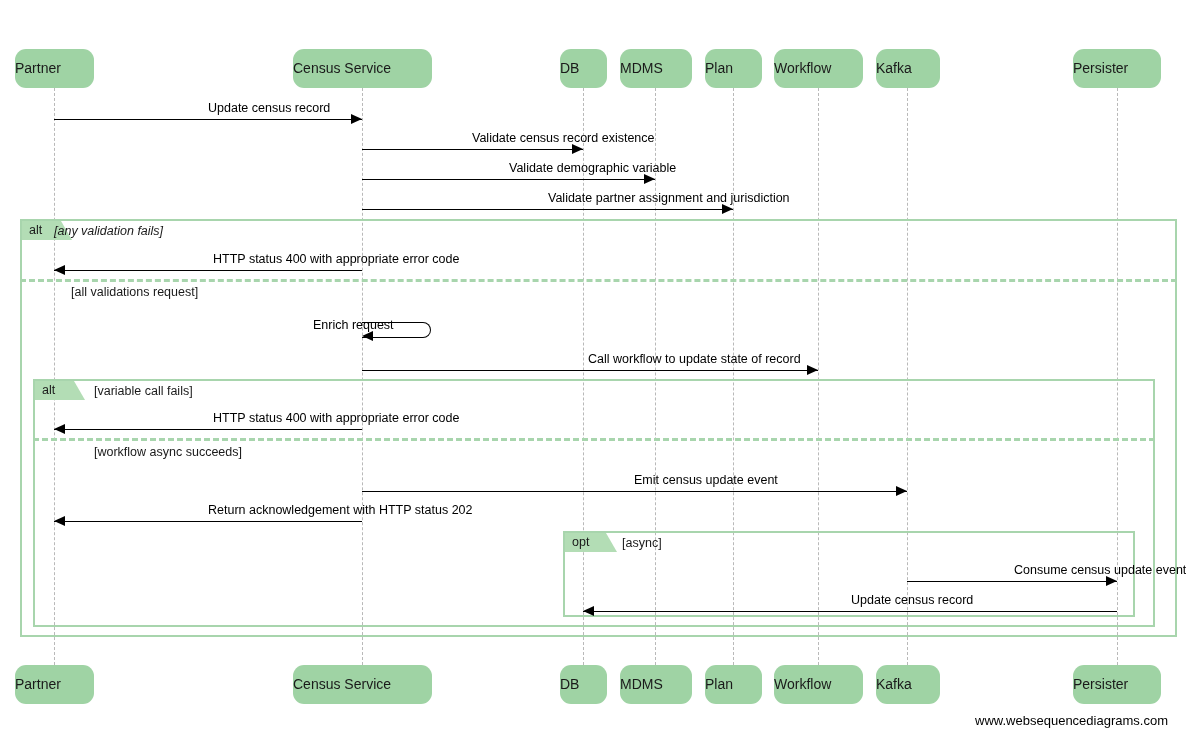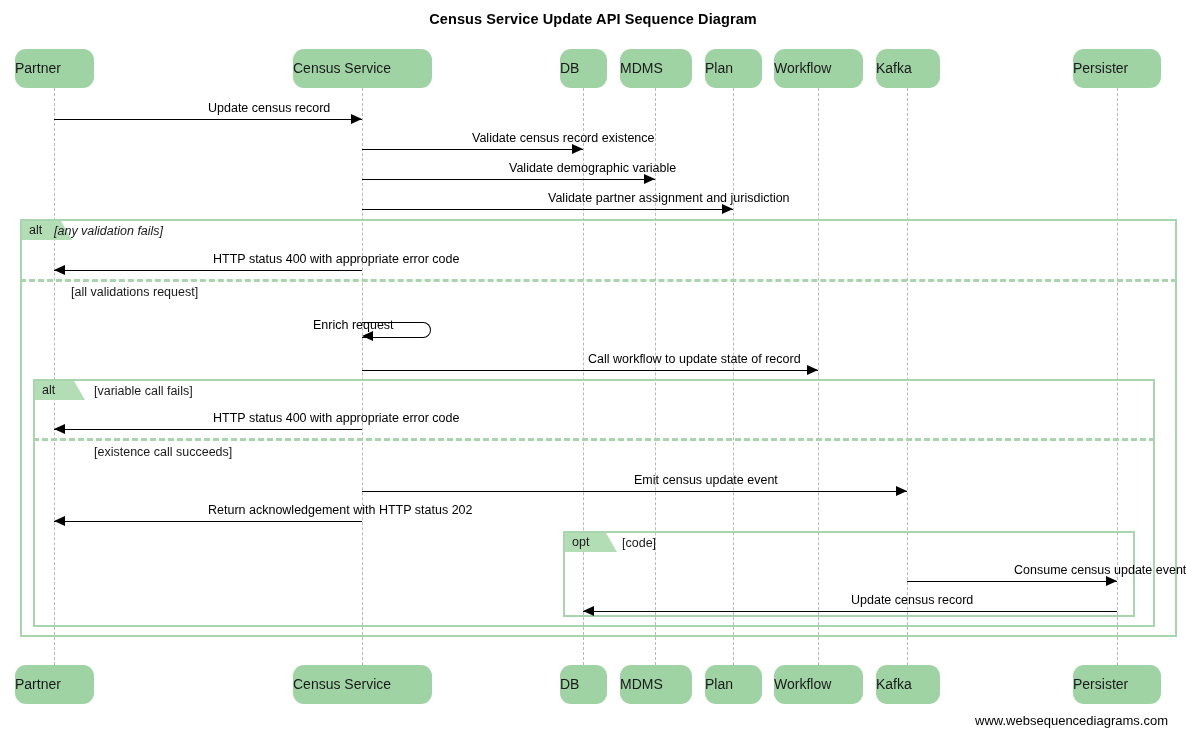--- a/index.html
+++ b/index.html
@@ -121,46 +121,45 @@
     border-left: none;
     border-radius: 0 11px 11px 0;
     background: transparent;
   }
 </style>
 </head>
 <body>
 
 <div id="canvas">
 
-  <div class="diagram-title">Census Service Update API Sequence Diagram</div>
 
   <div id="lifelines-layer">
       <div class="lifeline" style="left: 53.5px; top: 88px; height: 577px;"></div>
       <div class="lifeline" style="left: 361.5px; top: 88px; height: 577px;"></div>
       <div class="lifeline" style="left: 582.5px; top: 88px; height: 577px;"></div>
       <div class="lifeline" style="left: 654.5px; top: 88px; height: 577px;"></div>
       <div class="lifeline" style="left: 732.5px; top: 88px; height: 577px;"></div>
       <div class="lifeline" style="left: 817.5px; top: 88px; height: 577px;"></div>
       <div class="lifeline" style="left: 906.5px; top: 88px; height: 577px;"></div>
       <div class="lifeline" style="left: 1116.5px; top: 88px; height: 577px;"></div>
     </div>
   <div id="fragments-layer">
       <div class="fragment" style="left: 20px; top: 219px; width: 1157px; height: 418px; border-color: rgb(168, 213, 173);"></div>
       <div class="frag-label" style="left: 22px; top: 221px; width: 50px; background: rgb(179, 221, 181);">alt</div>
       <div class="frag-cond" style="left: 54px; top: 224px; font-style: italic;">[any validation fails]</div>
       <div class="frag-cond" style="left: 71px; top: 285px;">[all validations request]</div>
       <div class="frag-divider" style="left: 20px; top: 279px; width: 1157px; border-top-color: rgb(168, 213, 173);"></div>
       <div class="fragment" style="left: 33px; top: 379px; width: 1122px; height: 248px; border-color: rgb(168, 213, 173);"></div>
       <div class="frag-label" style="left: 35px; top: 381px; width: 50px; background: rgb(179, 221, 181);">alt</div>
       <div class="frag-cond" style="left: 94px; top: 384px;">[variable call fails]</div>
-      <div class="frag-cond" style="left: 94px; top: 445px;">[existence call succeeds]</div>
+      <div class="frag-cond" style="left: 94px; top: 445px;">[workflow async succeeds]</div>
       <div class="frag-divider" style="left: 33px; top: 438px; width: 1122px; border-top-color: rgb(168, 213, 173);"></div>
       <div class="fragment" style="left: 563px; top: 531px; width: 572px; height: 86px; border-color: rgb(168, 213, 173);"></div>
       <div class="frag-label" style="left: 565px; top: 533px; width: 52px; background: rgb(179, 221, 181);">opt</div>
-      <div class="frag-cond" style="left: 622px; top: 536px;">[code]</div>
+      <div class="frag-cond" style="left: 622px; top: 536px;">[async]</div>
     </div>
   <div id="messages-layer">
       <div class="msg-line" style="left: 54px; top: 119px; width: 308px; border-top-color: rgb(0, 0, 0);"></div>
       <div class="arrowhead arrow-right" style="top: 114.3px; left: 351px;"></div>
       <div class="msg-label" style="top: 101px; left: 208px; width: 0px;">Update census record</div>
       <div class="msg-line" style="left: 362px; top: 149px; width: 221px; border-top-color: rgb(0, 0, 0);"></div>
       <div class="arrowhead arrow-right" style="top: 144.3px; left: 572px;"></div>
       <div class="msg-label" style="top: 131px; left: 472px; width: 0px;">Validate census record existence</div>
       <div class="msg-line" style="left: 362px; top: 179px; width: 293px; border-top-color: rgb(0, 0, 0);"></div>
       <div class="arrowhead arrow-right" style="top: 174.3px; left: 644px;"></div>

